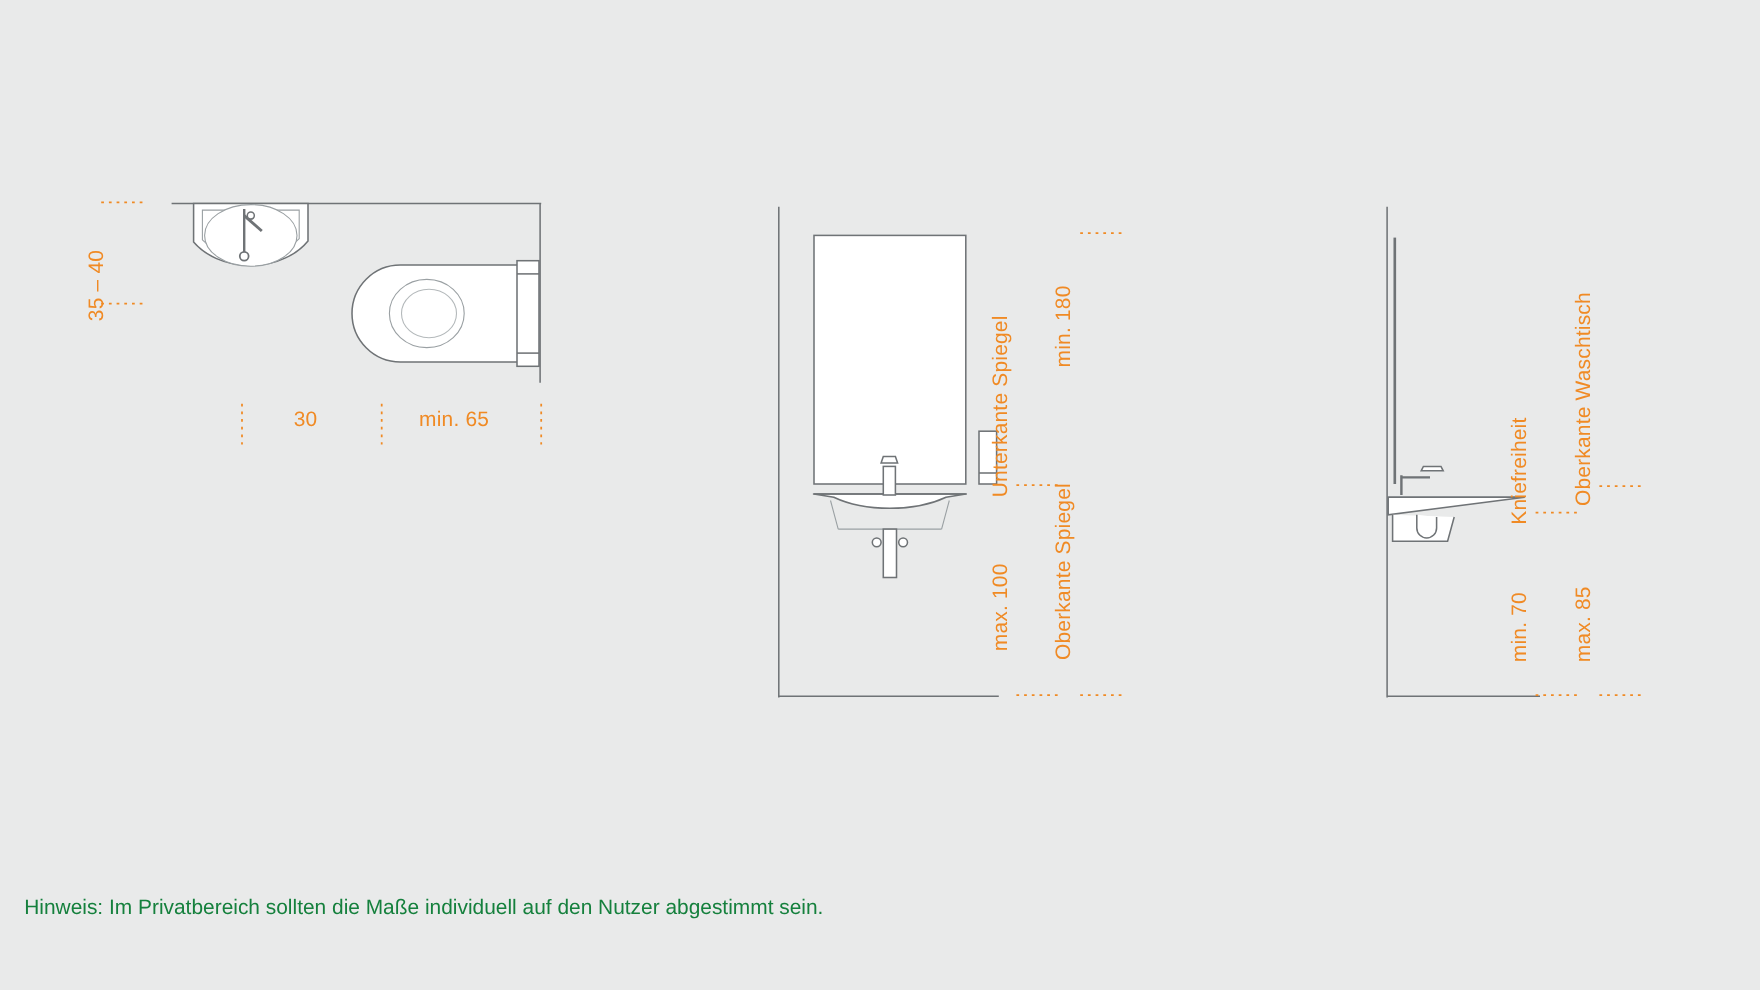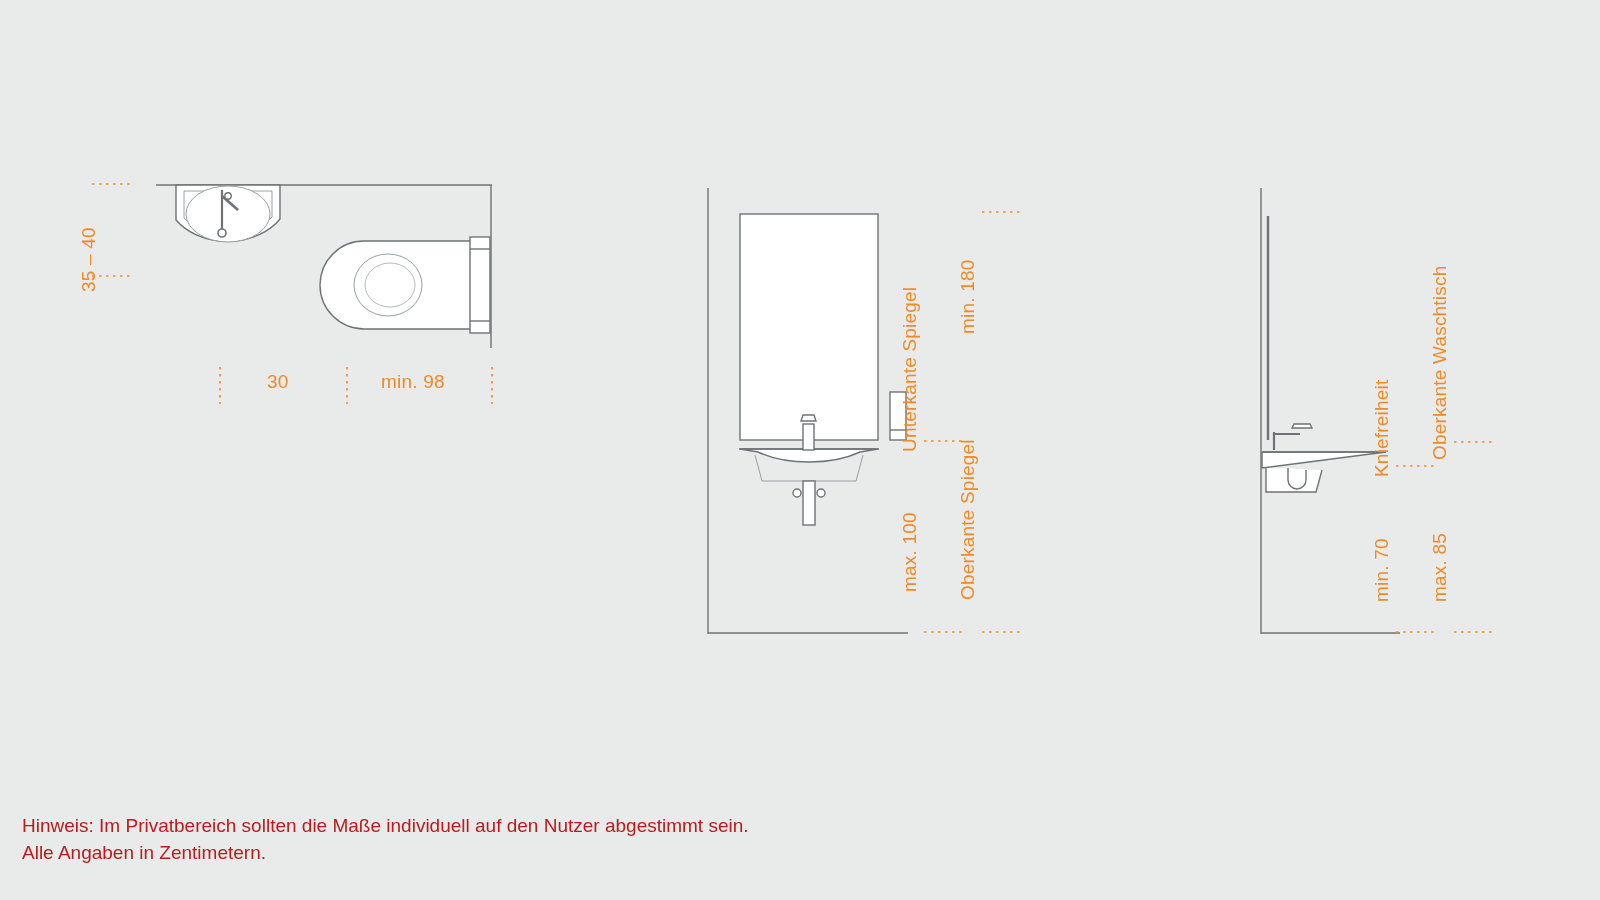--- a/index.html
+++ b/index.html
@@ -41,21 +41,21 @@
     transform: rotate(-90deg);
   }
 
   .note {
     position: absolute;
     left: 22px;
     top: 812px;
     width: 1100px;
     font-size: 19px;
     line-height: 27px;
-    color: #b91c1c;
+    color: #15803d;
   }
   .note div { white-space: nowrap; }
 </style>
 </head>
 <body>
 
 <div class="stage">
 
   <svg class="drawing" viewBox="0 0 1600 900" xmlns="http://www.w3.org/2000/svg">
     <g fill="none" stroke="#6f7376" stroke-width="1.4">
@@ -149,36 +149,35 @@
         <line x1="1454" y1="442" x2="1492" y2="442"></line>
         <line x1="1454" y1="632" x2="1492" y2="632"></line>
       </g>
     </g>
   </svg>
 
   <div class="dim-label vert" style="left:100px; top:270px;">35 – 40</div>
 
   <div class="dim-label" style="left:267px; top:371px;">30</div>
 
-  <div class="dim-label" style="left:381px; top:371px;">min. 98</div>
+  <div class="dim-label" style="left:381px; top:371px;">min. 65</div>
 
   <div class="dim-label vert" style="left:921px; top:430px;">Unterkante Spiegel</div>
 
   <div class="dim-label vert" style="left:921px; top:570px;">max. 100</div>
 
   <div class="dim-label vert" style="left:979px; top:578px;">Oberkante Spiegel</div>
 
   <div class="dim-label vert" style="left:979px; top:312px;">min. 180</div>
 
   <div class="dim-label vert" style="left:1393px; top:455px;">Kniefreiheit</div>
 
   <div class="dim-label vert" style="left:1393px; top:580px;">min. 70</div>
 
   <div class="dim-label vert" style="left:1451px; top:438px;">Oberkante Waschtisch</div>
 
   <div class="dim-label vert" style="left:1451px; top:580px;">max. 85</div>
 
   <div class="note">
     <div>Hinweis: Im Privatbereich sollten die Maße individuell auf den Nutzer abgestimmt sein.</div>
-    <div>Alle Angaben in Zentimetern.</div>
   </div>
 
 </div>
 
 </body></html>

